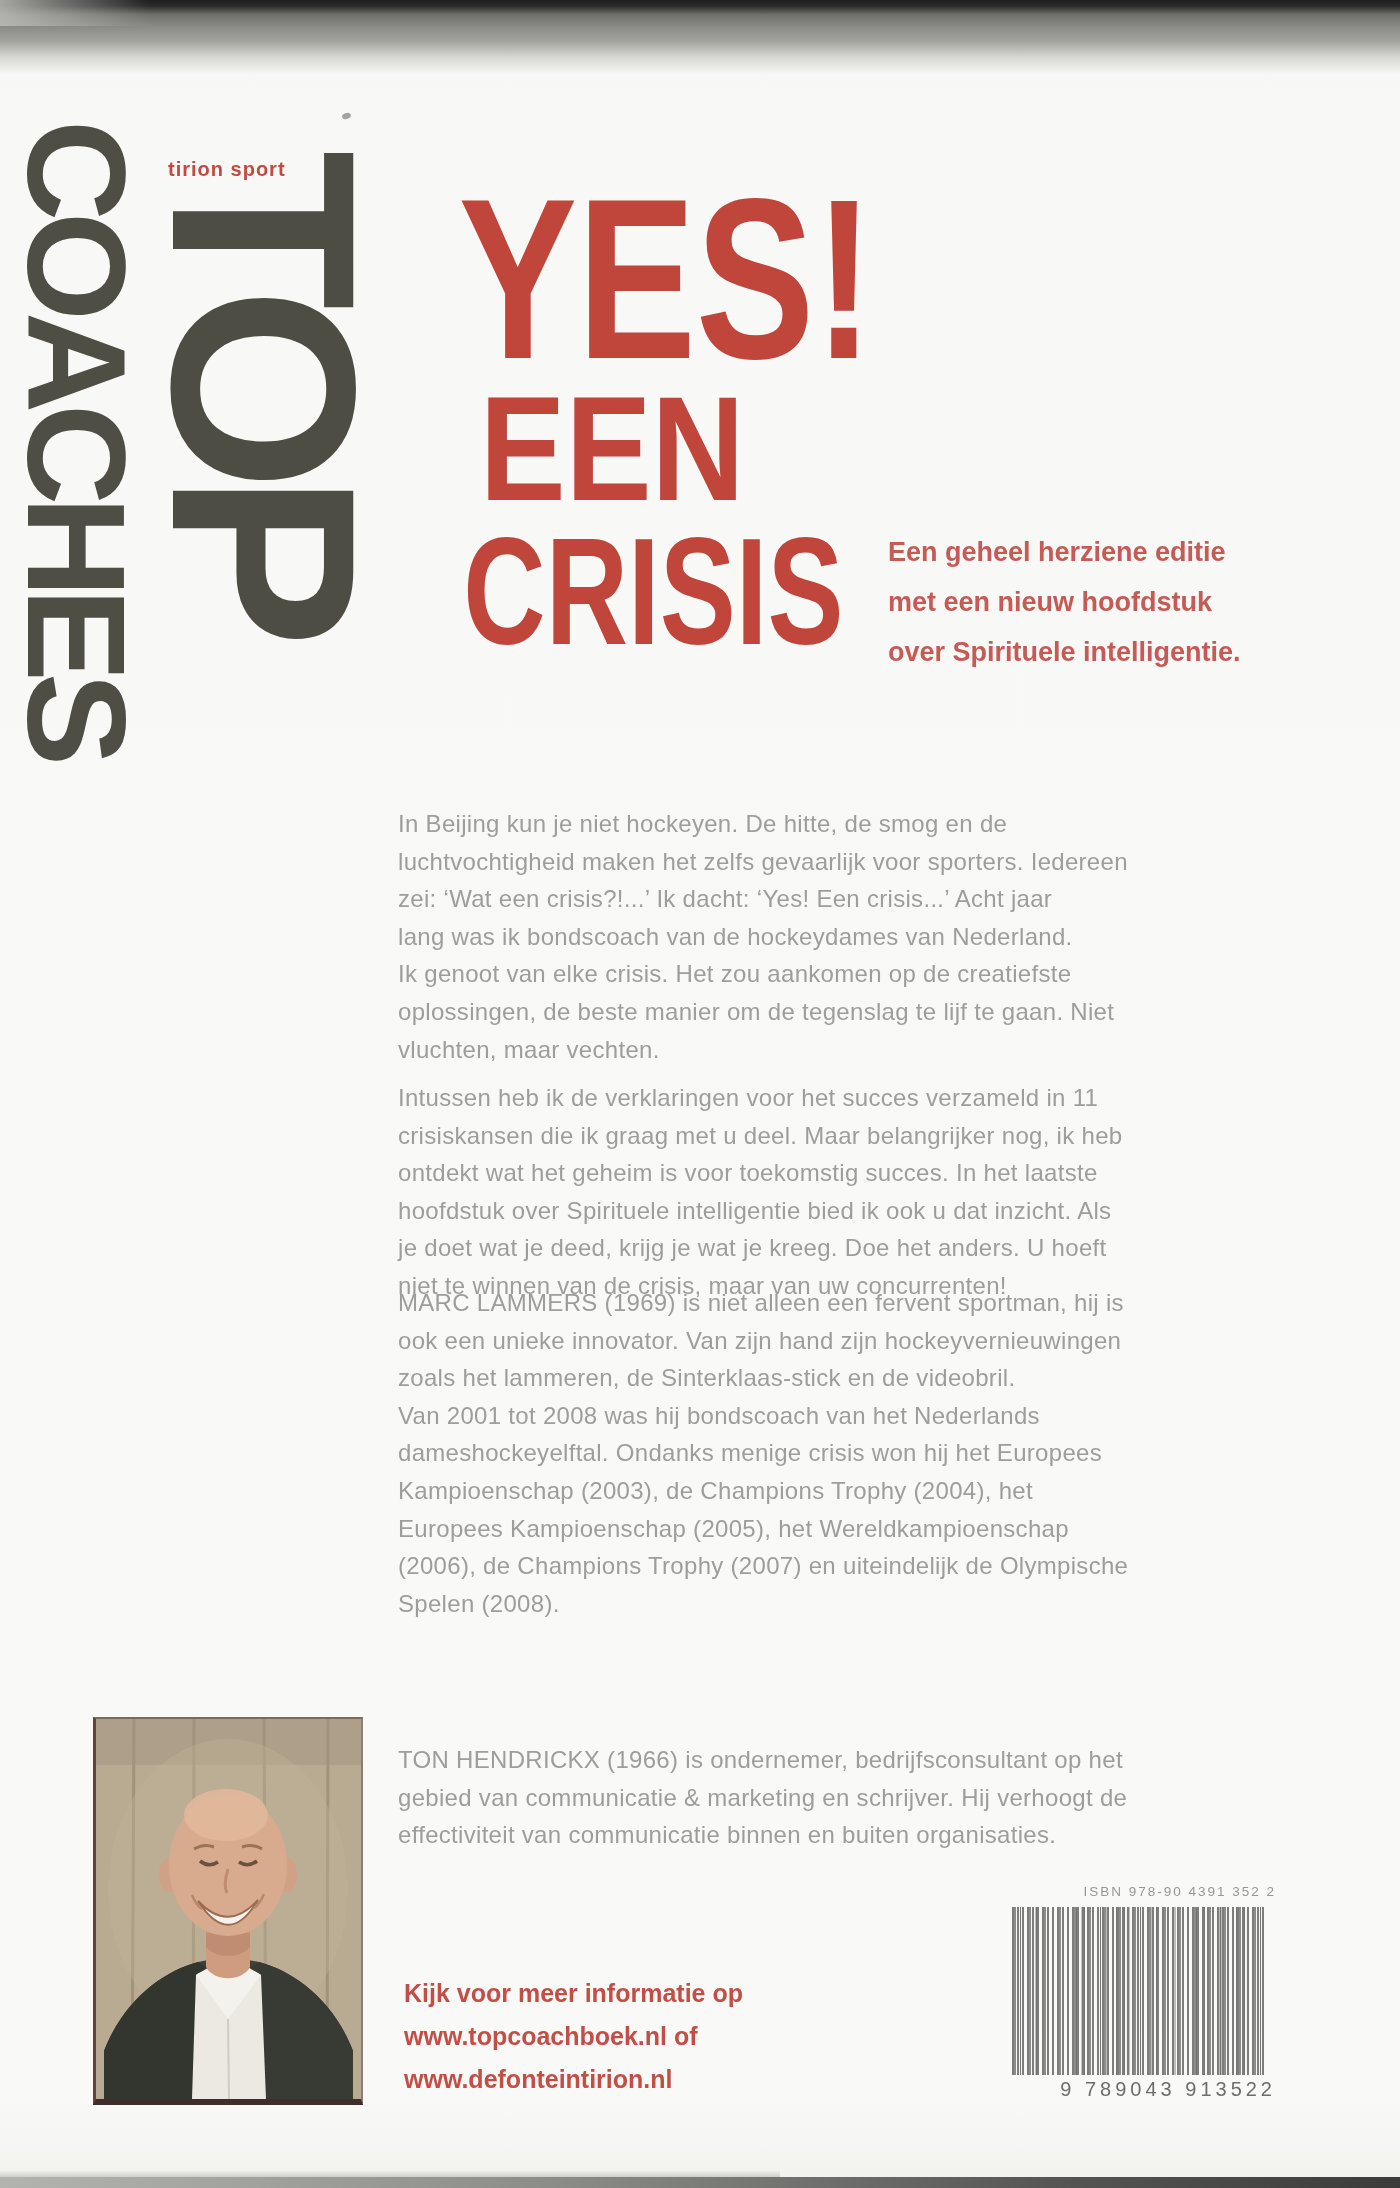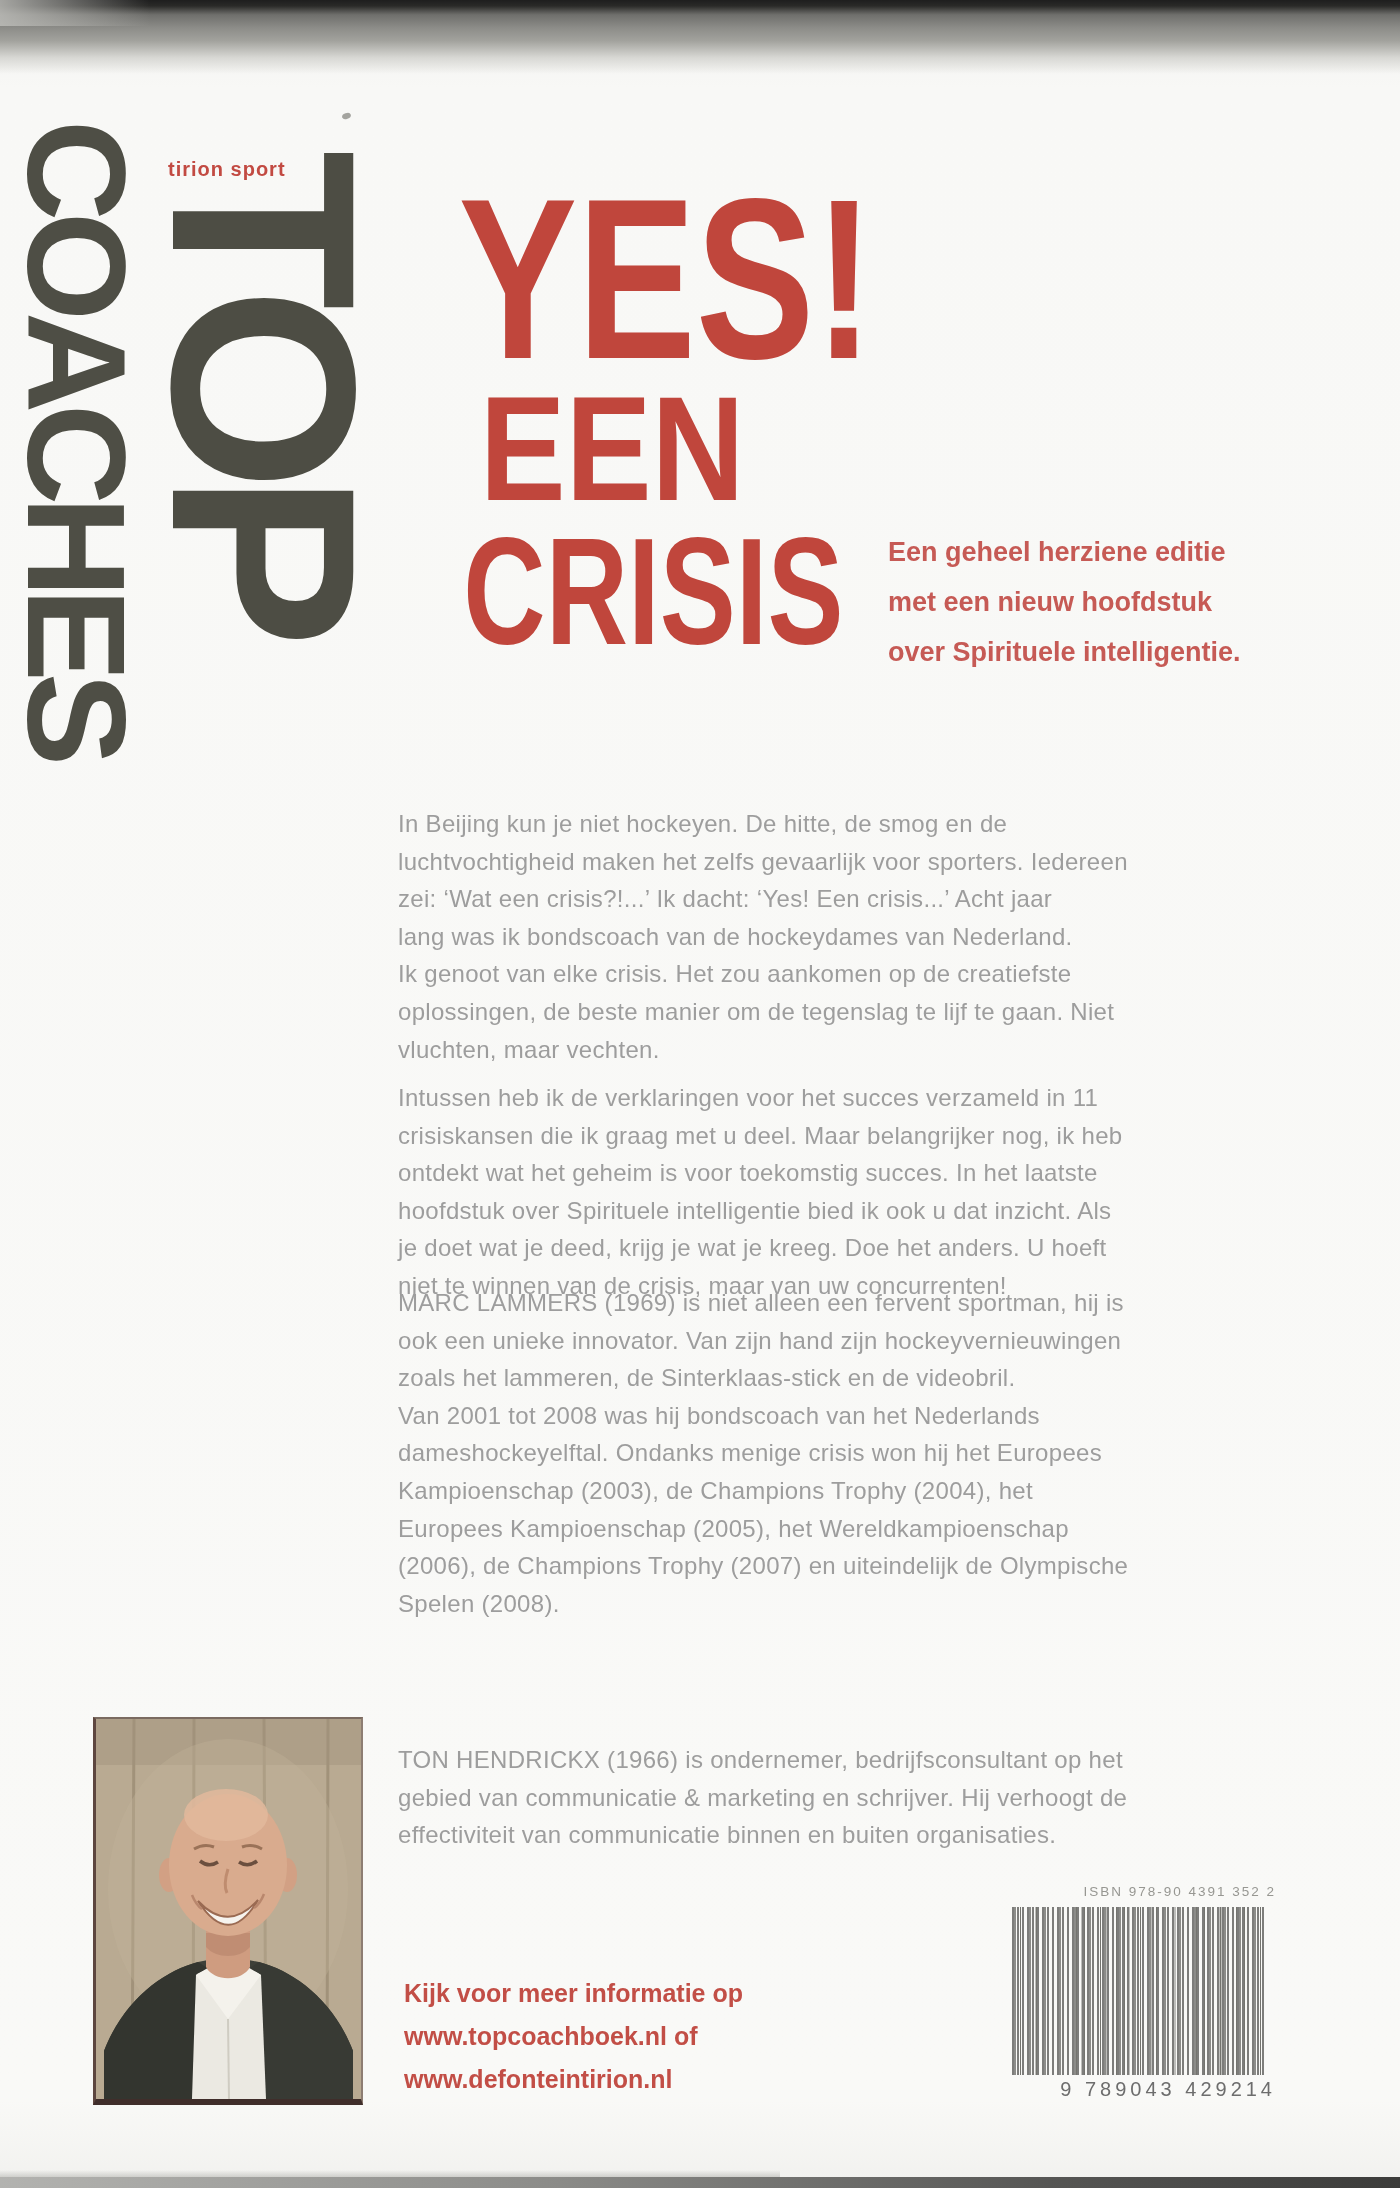--- a/index.html
+++ b/index.html
@@ -152,18 +152,18 @@
         <path d="M102,182 Q132,214 162,181 Q133,230 102,182 Z" fill="#f6f3ee" stroke="#9a6a52" stroke-width="2"></path>
         <path d="M96,176 q4,10 10,14" stroke="#b9876d" stroke-width="2.5" fill="none"></path>
         <path d="M168,175 q-4,10 -10,14" stroke="#b9876d" stroke-width="2.5" fill="none"></path>
       </g>
     </svg>
   </div>
 
   <div class="barcode">
     <div class="isbn">ISBN 978-90 4391 352 2</div>
     <div class="bars"></div>
-    <div class="ean">9 789043 429214</div>
+    <div class="ean">9 789043 913522</div>
   </div>
 
   <div class="scan-bottom-soft"></div>
   <div class="scan-bottom"></div>
 </div>
 
 </body></html>

